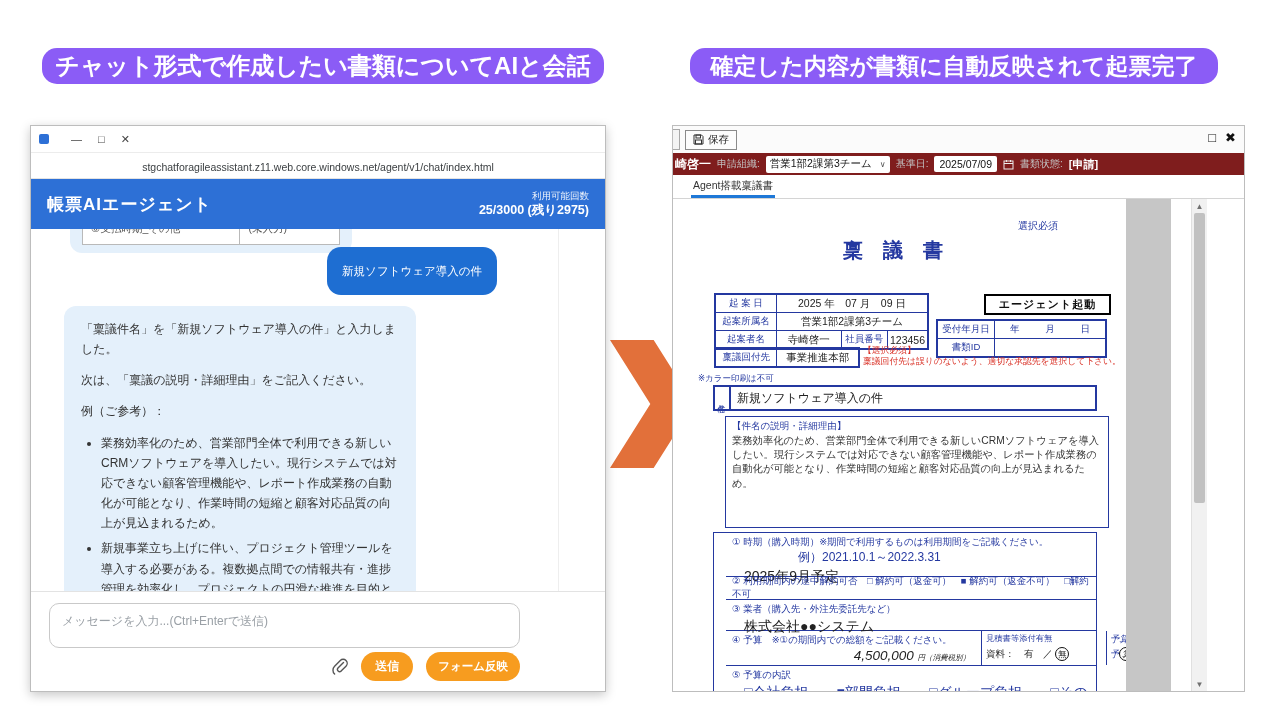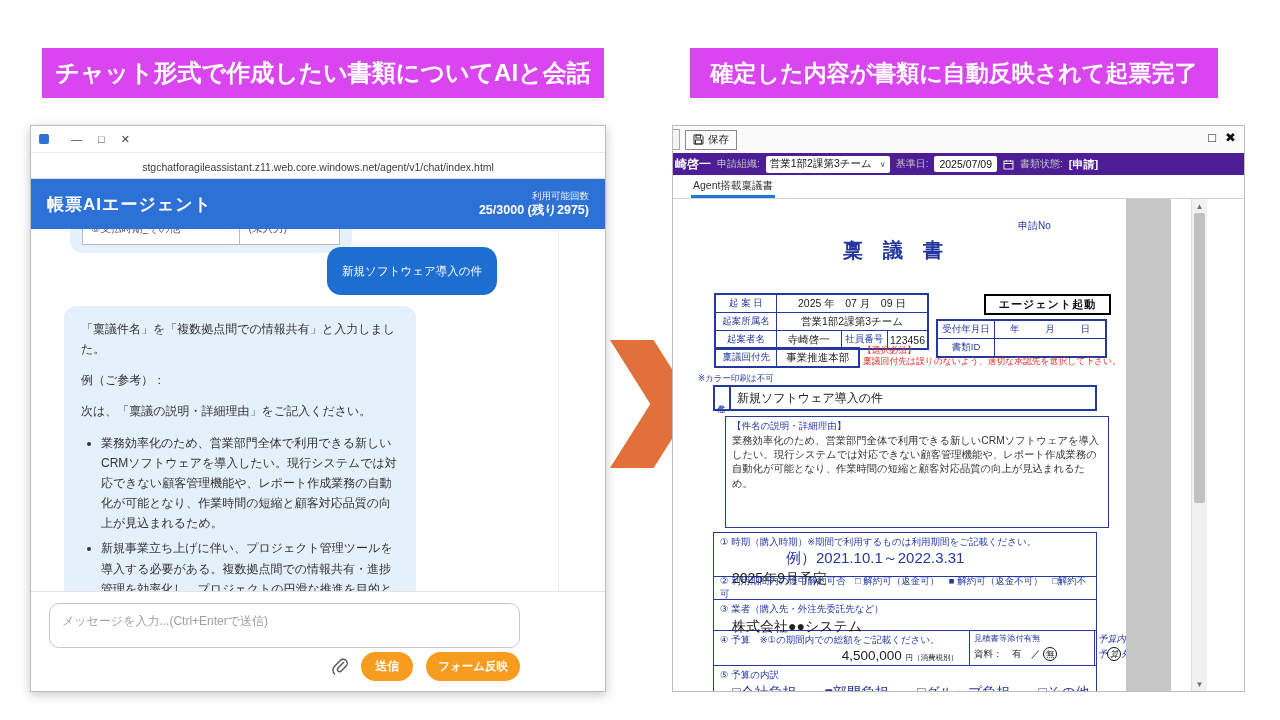--- a/index.html
+++ b/index.html
@@ -1,20 +1,20 @@
 <!DOCTYPE html>
 <html><head>
 <meta charset="utf-8">
 <style>
   html,body{margin:0;padding:0;background:#fff;}
   #stage{position:relative;width:1280px;height:720px;background:#fff;overflow:hidden;
          font-family:"Liberation Sans","DejaVu Sans",sans-serif;}
 
   
-  .banner{position:absolute;top:48px;height:50px;background:#d946ef;border-radius:0;
+  .banner{position:absolute;top:48px;height:36px;background:#8b5cf6;border-radius:15px;
           color:#fff;font-weight:bold;font-size:24px;display:flex;align-items:center;justify-content:center;}
   .banner-left{left:42px;width:562px;}
   .banner-right{left:690px;width:528px;font-size:23px;}
   .big-arrow{position:absolute;left:610px;top:340px;width:84px;height:128px;background:#E2703A;
              clip-path:polygon(0 0,52% 0,100% 50%,52% 100%,0 100%,48% 50%);}
 
   
   .chrome-win{position:absolute;left:30px;top:125px;width:574px;height:565px;background:#fff;
               border:1px solid #BDBDBD;box-shadow:0 3px 10px rgba(0,0,0,.22);overflow:hidden;}
   .c-titlebar{height:26px;display:flex;align-items:center;padding:0 8px;background:#fff;border-bottom:1px solid #ECECEC;}
@@ -57,21 +57,21 @@
   .btn-reflect{font-size:11.5px;padding:0 12px;}
 
   
   .form-win{position:absolute;left:672px;top:125px;width:571px;height:565px;background:#fff;
             border:1px solid #BDBDBD;overflow:hidden;}
   .f-toolbar{height:27px;display:flex;align-items:center;background:#FBFBFB;padding-left:0;position:relative;}
   .btn-fragment{width:6px;height:19px;border:1px solid #A8A8A8;border-left:none;background:#F4F4F4;margin-right:5px;}
   .save-btn{display:flex;align-items:center;gap:4px;border:1px solid #8A8A8A;background:#FCFCFC;
             font-size:10.5px;color:#222;padding:2px 7px;cursor:pointer;}
   .f-ctrls{position:absolute;right:8px;top:4px;display:flex;gap:9px;font-size:13px;font-weight:bold;color:#111;}
-  .dark-bar{height:22px;background:#4c1d95;color:#fff;display:flex;align-items:center;gap:6px;
+  .dark-bar{height:22px;background:#7f1d1d;color:#fff;display:flex;align-items:center;gap:6px;
             padding:0 4px;overflow:hidden;white-space:nowrap;}
   .db-name{font-size:12px;font-weight:bold;margin-left:-2px;}
   .db-label{font-size:10px;color:#C2C2C2;}
   .db-select{background:#fff;color:#111;font-size:10.5px;height:17px;display:flex;align-items:center;
              padding:0 4px;gap:8px;border-radius:2px;cursor:pointer;}
   .db-select .caret{font-size:8px;color:#555;}
   .db-input{background:#fff;color:#111;font-size:10.5px;height:16px;display:flex;align-items:center;
             padding:0 5px;border-radius:2px;cursor:text;}
   .db-state{font-size:11px;font-weight:bold;}
   .tab-bar{height:23px;border-bottom:1px solid #D4D4D4;background:#fff;display:flex;align-items:flex-end;padding-left:18px;}
@@ -104,29 +104,29 @@
   .color-note{position:absolute;left:25px;top:174px;font-size:8.5px;color:#2438A0;}
   .subject-box{position:absolute;left:40px;top:186px;width:384px;height:26px;border:2px solid #2438A0;
                display:flex;box-sizing:border-box;}
   .subject-lbl{width:14px;border-right:2px solid #2438A0;color:#2438A0;font-size:8.5px;
                writing-mode:vertical-rl;text-orientation:upright;display:flex;align-items:center;justify-content:center;}
   .subject-val{flex:1;display:flex;align-items:center;padding-left:6px;font-size:12px;color:#222;}
   .desc-box{position:absolute;left:52px;top:217px;width:384px;height:112px;border:1.5px solid #2438A0;
             box-sizing:border-box;padding:3px 6px;}
   .desc-lbl{font-size:9.5px;color:#2438A0;margin-bottom:1px;}
   .desc-val{font-size:10.3px;color:#333;line-height:1.38;}
-  .sections{position:absolute;left:40px;top:333px;width:384px;border:1.5px solid #2438A0;box-sizing:border-box;}
+  .sections{position:absolute;left:40px;top:333px;width:384px;border:1.5px solid #2438A0;box-sizing:border-box;padding-left:12px;}
   .sec{position:relative;border-bottom:1.5px solid #2438A0;padding:3px 6px;box-sizing:border-box;}
   .sec:last-child{border-bottom:1.5px solid #2438A0;}
   .sec-lbl{font-size:9.5px;color:#2438A0;}
-  .sec-ex{font-size:15px;color:#2438A0;margin-left:66px;}
+  .sec-ex{font-size:12px;color:#2438A0;margin-left:66px;}
   .sec-val{font-size:14px;color:#222;margin-left:12px;margin-top:2px;}
   .s1{height:44px;} .s2{height:23px;display:flex;align-items:center;} .s3{height:31px;} .s4{height:35px;} .s5{height:42px;}
   .s4-left{width:248px;}
-  .s4-val{width:238px;text-align:right;font-size:13.5px;color:#222;margin-top:1px;}
+  .s4-val{width:238px;text-align:right;font-size:13.5px;color:#222;margin-top:1px;font-style:italic;}
   .s4-unit{font-size:7.5px;color:#222;}
   .s4-quote{position:absolute;left:255px;top:0;bottom:0;width:125px;border-left:1.5px solid #2438A0;
             padding:2px 4px;box-sizing:border-box;}
   .quote-lbl{font-size:8.3px;color:#2438A0;}
   .quote-val{font-size:9.5px;color:#222;margin-top:3px;}
   .s4-budget{position:absolute;left:380px;top:0;bottom:0;width:44px;border-left:1.5px solid #2438A0;
              padding:2px 0 0 3px;box-sizing:border-box;font-size:9.3px;color:#2438A0;line-height:1.5;white-space:nowrap;font-style:italic;}
   .circled{display:inline-block;border:1.2px solid #111;border-radius:50%;width:12px;height:12px;
            line-height:12px;text-align:center;font-size:8.5px;color:#222;}
   .icon-svg{display:block;}
@@ -179,23 +179,23 @@
       <div class="bubble-ai clipped-bubble">
         <div class="mini-table">
           <span class="mini-cell l">⑥支払時期_その他</span>
           <span class="mini-cell r">(未入力)</span>
         </div>
       </div>
 
       <div class="bubble-user">新規ソフトウェア導入の件</div>
 
       <div class="bubble-ai main-ai">
-        <p>「稟議件名」を「複数拠点間での情報共有」と入力しました。</p>
+        <p>「稟議件名」を「新規ソフトウェア導入の件」と入力しました。</p>
+        <p>次は、「稟議の説明・詳細理由」をご記入ください。</p>
         <p>例（ご参考）：</p>
-        <p>次は、「稟議の説明・詳細理由」をご記入ください。</p>
         <ul>
           <li>業務効率化のため、営業部門全体で利用できる新しいCRMソフトウェアを導入したい。現行システムでは対応できない顧客管理機能や、レポート作成業務の自動化が可能となり、作業時間の短縮と顧客対応品質の向上が見込まれるため。</li>
           <li>新規事業立ち上げに伴い、プロジェクト管理ツールを導入する必要がある。複数拠点間での情報共有・進捗管理を効率化し、プロジェクトの円滑な推進を目的とする。</li>
         </ul>
 
       </div>
     </div>
 
     <div class="input-zone">
       <textarea class="msg-input" placeholder="メッセージを入力...(Ctrl+Enterで送信)" style=""></textarea>
@@ -248,21 +248,21 @@
       <span class="db-label">書類状態:</span>
       <span class="db-state">[申請]</span>
     </div>
 
     <div class="tab-bar">
       <span class="tab">Agent搭載稟議書</span>
     </div>
 
     <div class="doc-viewport">
       <div class="page">
-        <div class="app-no">申請No</div>
+        <div class="app-no">選択必須</div>
         <div class="doc-title">稟　議　書</div>
 
         <table class="f info-table">
           <tbody>
               <tr>
             <td class="lbl" style="width:60px;">起 案 日</td>
             <td class="val" colspan="3">2025 年　07 月　09 日</td>
           </tr>
           <tr>
             <td class="lbl">起案所属名</td>

